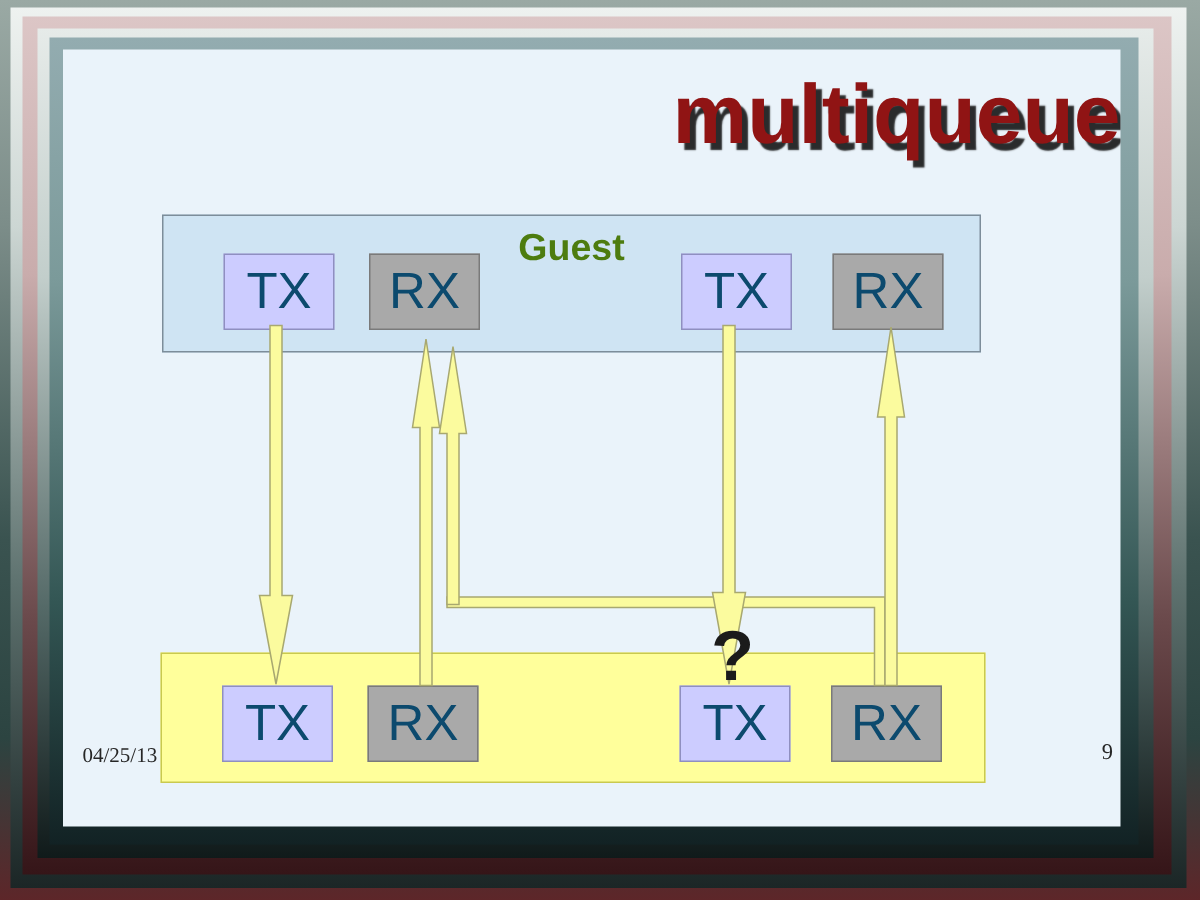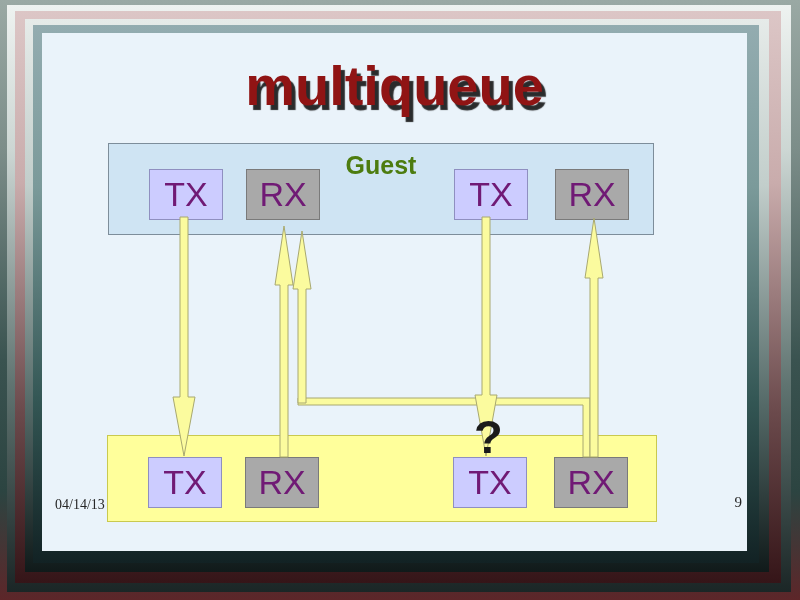--- a/index.html
+++ b/index.html
@@ -5,34 +5,34 @@
   html,body{margin:0;padding:0;background:#666;}
   .page{width:800px;height:600px;overflow:hidden;font-family:"Liberation Sans",sans-serif;}
   
   .f1{padding:5px 9px 8px 7px;background:linear-gradient(to bottom,#9aa9a4 0%,#7c8d89 25%,#3a5350 60%,#2c4441 82%,#5d2629 100%);}
   .f2{padding:6px 10px 9px 8px;background:linear-gradient(to bottom,#eef2f0 0%,#ccd6d3 25%,#5f7370 65%,#1b2626 100%);}
   .f3{padding:8px 12px 11px 10px;background:linear-gradient(to bottom,#dcc6c6 0%,#c9acac 30%,#6b4a4c 70%,#351518 100%);}
   .f4{padding:6px 10px 9px 8px;background:linear-gradient(to bottom,#e6ebe9 0%,#c2cecb 30%,#546967 70%,#101a1a 100%);}
   .f5{padding:8px 12px 12px 9px;background:linear-gradient(to bottom,#93acb0 0%,#7b9a9a 30%,#335654 70%,#122224 100%);}
   .slide{position:relative;width:705px;height:518px;background:#eaf3fa;overflow:hidden;}
 
-  .title{position:absolute;top:20px;left:0;width:100%;margin:0;text-align:center;
+  .title{position:absolute;top:10px;left:0;width:100%;margin:0;text-align:right;
          font-size:56px;font-weight:bold;color:#901414;
          text-shadow:4px 5px 1px rgba(15,15,15,0.88);}
 
   .gbox{position:absolute;border:1px solid;}
   .guest{left:66px;top:110px;width:544px;height:90px;background:#cfe4f3;border-color:#7d8d9a;}
   .nic{left:65px;top:402px;width:548px;height:85px;background:#ffff9b;border-color:#c9c94f;}
   .boxlabel{position:absolute;left:0;width:100%;text-align:center;font-weight:bold;
             font-size:25px;color:#4d7c0f;}
   .guest .boxlabel{top:7px;}
   .nic .boxlabel{top:17px;}
 
   .q{position:absolute;width:72px;height:49px;display:flex;align-items:center;justify-content:center;
-     font-size:34px;color:#701a75;border:1px solid;}
+     font-size:34px;color:#0c4a6e;border:1px solid;}
   .q.tx{background:#ccccff;border-color:#8f8fc0;}
   .q.rx{background:#a9a9a9;border-color:#7a7a7a;}
   .guest .q{top:25px;}
   .nic .q{top:21px;}
   .p1{left:40px;} .p2{left:137px;} .p3{left:345px;} .p4{left:446px;}
 
   svg.arrows{position:absolute;left:0;top:0;z-index:2;pointer-events:none;}
   svg.arrows polygon{fill:#fbfb9e;stroke:#a8a870;stroke-width:1;}
 
   .qmark{position:absolute;left:432px;top:380px;z-index:3;font-size:47px;font-weight:bold;
@@ -90,21 +90,21 @@
                 <polygon points="256,365 548,365 548,424 541,424 541,372 256,372" fill="#fbfb9e"></polygon>
                 <polygon points="138,184 138,364 131,364 142,423 153,364 146,364 146,184" fill="#fbfb9e"></polygon>
                 <polygon points="242,193 251,252 246,252 246,424 238,424 238,252 233,252" fill="#fbfb9e"></polygon>
                 <polygon points="260,198 269,256 264,256 264,370 256,370 256,256 251,256" fill="#fbfb9e"></polygon>
                 <polygon points="440,184 440,362 433,362 444,423 455,362 448,362 448,184" fill="#fbfb9e"></polygon>
                 <polygon points="552,185 561,245 556,245 556,424 548,424 548,245 543,245" fill="#fbfb9e"></polygon>
               </svg>
 
               <div class="qmark">?</div>
 
-              <div class="date">04/14/13</div>
+              <div class="date">04/25/13</div>
               <div class="pagenum">9</div>
 
             </div>
           </div>
         </div>
       </div>
     </div>
   </div>
 </div>
 

